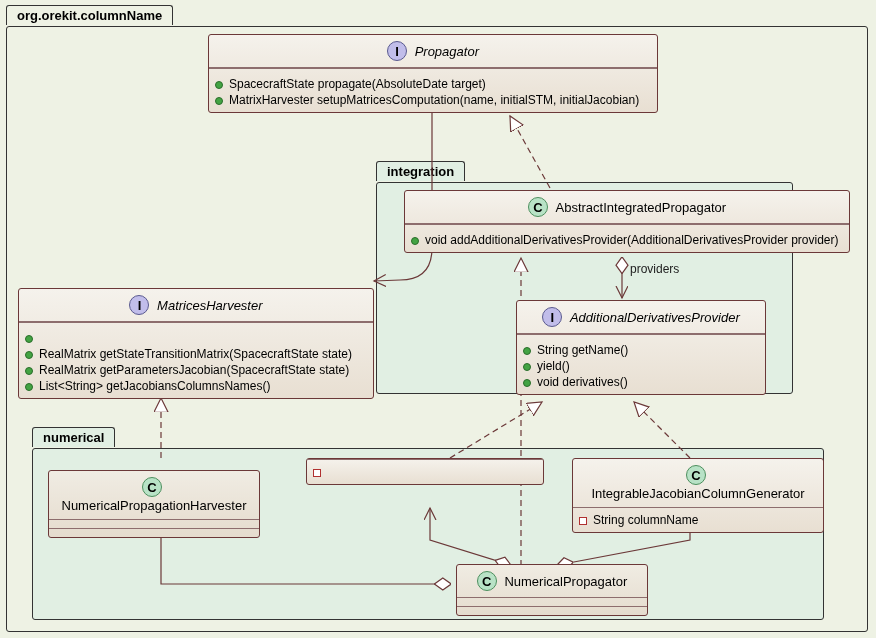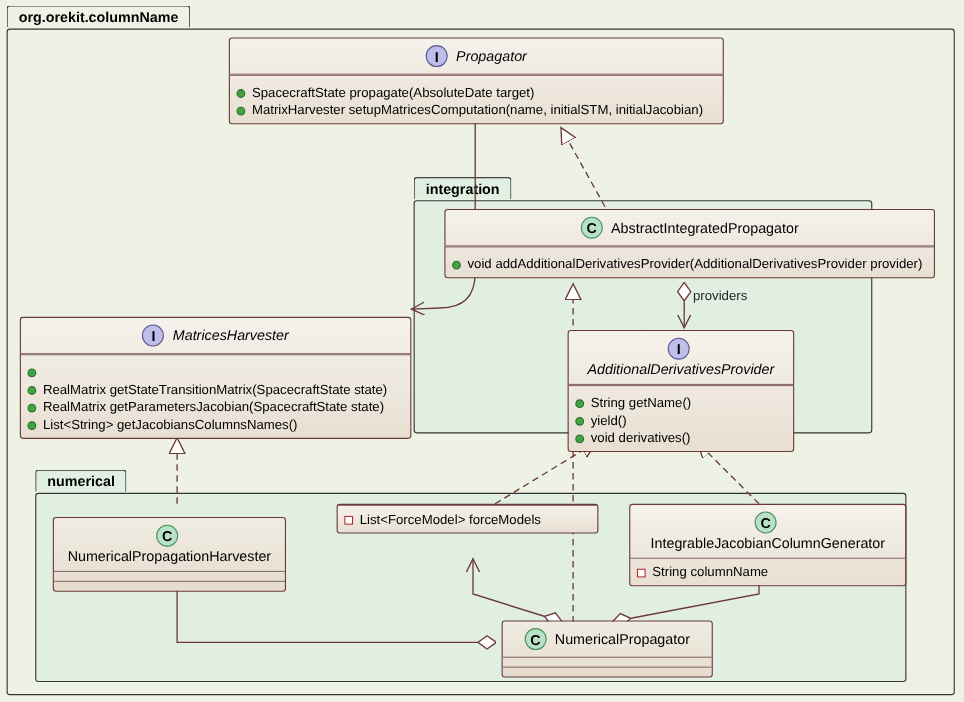--- a/index.html
+++ b/index.html
@@ -177,21 +177,21 @@
     <span class="icon class">C</span>
     <span class="name normal">AbstractIntegratedPropagator</span>
   </div>
   <div class="sep"></div>
     <div class="sep thin"></div>
   <div class="members">
     <div class="member"><span class="dot"></span><span>void addAdditionalDerivativesProvider(AdditionalDerivativesProvider provider)</span></div>
   </div>
 </div>
 
-<div class="box" style="left:516px; top:300px; width:206px;">
+<div class="box" style="left:516px; top:300px; width:250px;">
   <div class="header">
     <span class="icon interface">I</span>
     <span class="name">AdditionalDerivativesProvider</span>
   </div>
   <div class="sep"></div>
     <div class="sep thin"></div>
   <div class="members">
     <div class="member"><span class="dot"></span><span>String getName()</span></div>
     <div class="member"><span class="dot"></span><span>yield()</span></div>
     <div class="member"><span class="dot"></span><span>void derivatives()</span></div>
@@ -204,21 +204,21 @@
     <span class="name normal">NumericalPropagationHarvester</span>
   </div>
   <div class="sep"></div>
     <div class="sep" style="margin-top:8px;"></div>
   <div style="height:8px;"></div>
 </div>
 
 <div class="box" style="left:306px; top:458px; width:238px;">
   <div class="sep"></div>
   <div class="members">
-    <div class="member"><span class="sq"></span><span>List&lt;ForceModel&gt; forceModels</span></div>
+    <div class="member"><span class="sq"></span></div>
   </div>
 </div>
 
 <div class="box" style="left:572px; top:458px; width:252px;">
   <div class="header">
     <span class="icon class">C</span>
     <span class="name normal">IntegrableJacobianColumnGenerator</span>
   </div>
   <div class="sep"></div>
   <div class="members">

